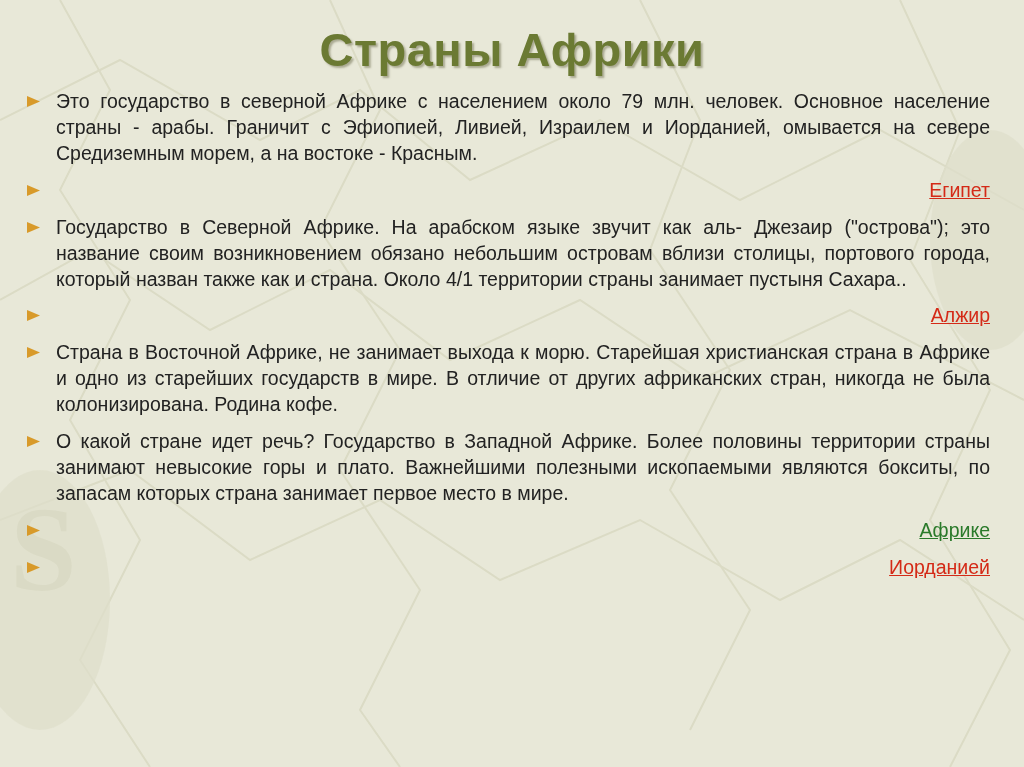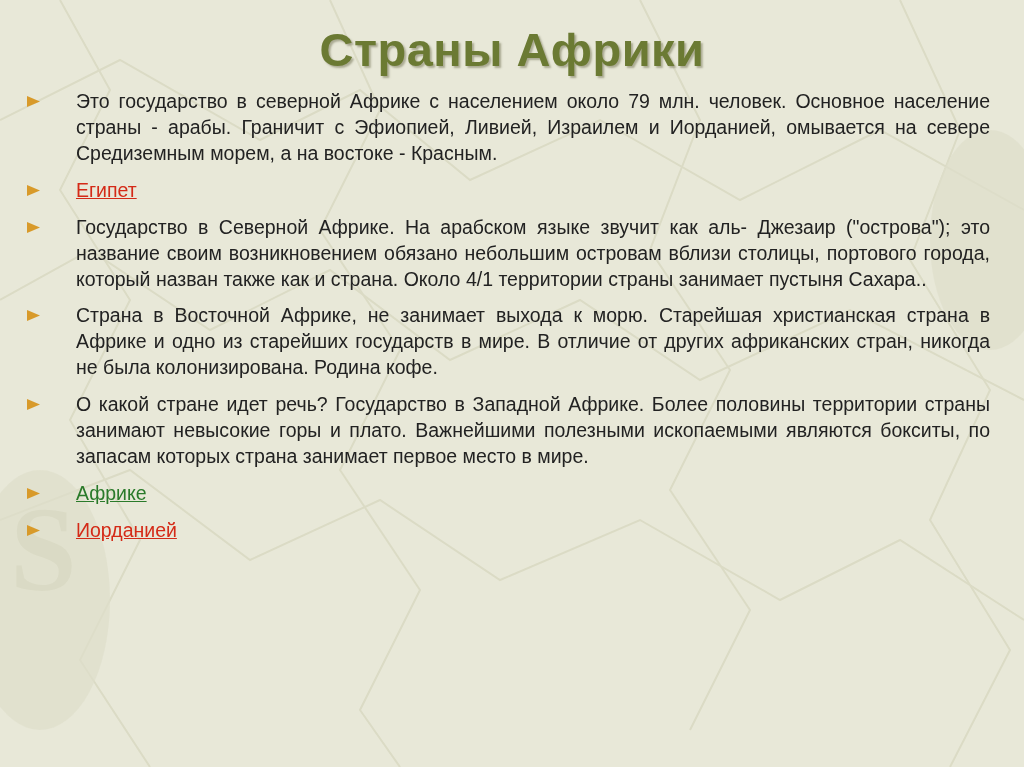--- a/index.html
+++ b/index.html
@@ -70,27 +70,26 @@
   }
   .bullet-marker svg { display: block; }
 
   .bullet-text {
     flex: 1 1 auto;
     font-size: 19.5px;
     line-height: 1.33;
     color: #222222;
     text-align: justify;
     text-justify: inter-word;
-    margin-left: 20px;
   }
 
   .bullet-text.answer {
     color: #d42a17;
     text-decoration: underline;
-    text-align: left;
+    text-align: right;
   }
 
   .bullet-text.answer.green {
     color: #2a7a2a;
   }
 </style>
 </head>
 <body>
 
 <div class="bg-decor">
@@ -139,20 +138,28 @@
 
     <div class="bullet-row">
       <span class="bullet-marker">
         <svg width="15" height="13" viewBox="0 0 15 13">
             <polygon points="1,1 14,6.5 1,12" fill="#d89a2a"></polygon>
           </svg>
       </span>
       <span class="bullet-text">Государство в Северной Африке. На арабском языке звучит как аль- Джезаир ("острова"); это название своим возникновением обязано небольшим островам вблизи столицы, портового города, который назван также как и страна. Около 4/1 территории страны занимает пустыня Сахара..</span>
     </div>
 
+    <div class="bullet-row">
+      <span class="bullet-marker">
+        <svg width="15" height="13" viewBox="0 0 15 13">
+            <polygon points="1,1 14,6.5 1,12" fill="#d89a2a"></polygon>
+          </svg>
+      </span>
+      <span class="bullet-text answer">Алжир</span>
+    </div>
 
     <div class="bullet-row">
       <span class="bullet-marker">
         <svg width="15" height="13" viewBox="0 0 15 13">
             <polygon points="1,1 14,6.5 1,12" fill="#d89a2a"></polygon>
           </svg>
       </span>
       <span class="bullet-text">Страна в Восточной Африке, не занимает выхода к морю. Старейшая христианская страна в Африке и одно из старейших государств в мире. В отличие от других африканских стран, никогда не была колонизирована. Родина кофе.</span>
     </div>
 

